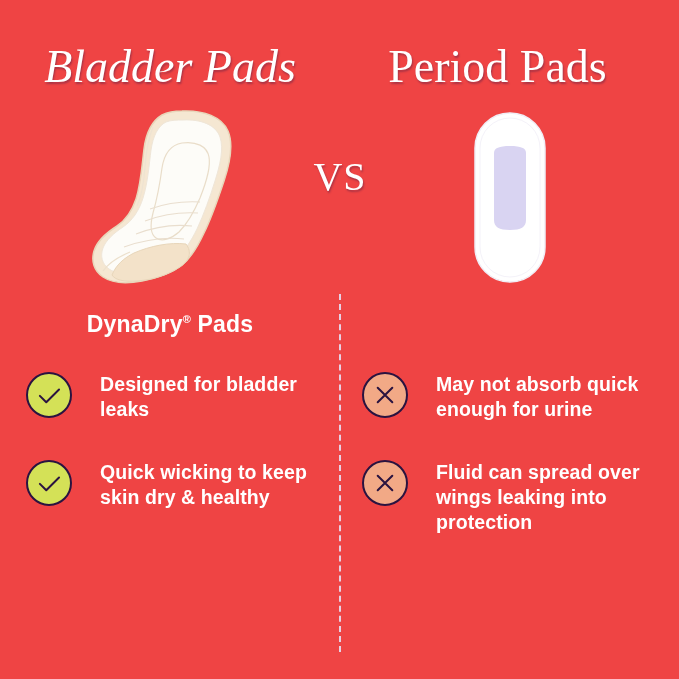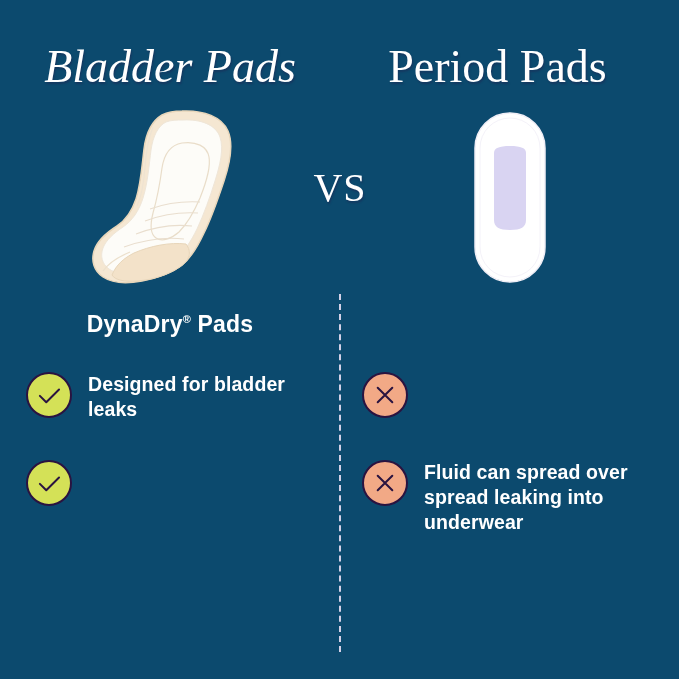--- a/index.html
+++ b/index.html
@@ -12,21 +12,21 @@
     height: 679px;
     overflow: hidden;
     font-family: "Liberation Sans", sans-serif;
     -webkit-font-smoothing: antialiased;
   }
 
   #infographic {
     position: relative;
     width: 679px;
     height: 679px;
-    background: #0c4a6e;
+    background: #ef4444;
   }
 
   
   .title-row {
     position: absolute;
     top: 36px;
     left: 0;
     width: 679px;
     height: 66px;
   }
@@ -51,21 +51,21 @@
     left: 328px;
     width: 339px;
     text-align: center;
     font-style: normal;
     font-weight: 400;
   }
 
   
   .vs-badge {
     position: absolute;
-    top: 164px;
+    top: 153px;
     left: 300px;
     width: 80px;
     text-align: center;
     font-family: "Liberation Serif", "DejaVu Serif", serif;
     font-size: 40px;
     font-weight: 400;
     color: #ffffff;
     letter-spacing: 1px;
     text-shadow: 1px 2px 2px rgba(40,20,70,0.35);
   }
@@ -144,20 +144,21 @@
     display: block;
   }
 
   .bullet-text {
     font-size: 19.5px;
     line-height: 25px;
     font-weight: 700;
     color: #ffffff;
     letter-spacing: 0.1px;
     padding-top: 2px;
+    margin-left: 12px;
   }
 </style>
 </head>
 <body>
 
 <div id="infographic">
 
   <div class="title-row">
     <div class="title title-left">Bladder Pads</div>
     <div class="title title-right">Period Pads</div>
@@ -253,40 +254,42 @@
       </span>
       <span class="bullet-text">Designed for bladder leaks</span>
     </div>
 
     <div class="bullet">
       <span class="bullet-icon check">
         <svg viewBox="0 0 46 46" aria-hidden="true">
           <path d="M13 24 L20 31 L34 17" fill="none" stroke="#2a1340" stroke-width="2.2" stroke-linecap="round" stroke-linejoin="round"></path>
         </svg>
       </span>
+      <span class="bullet-text">Quick wicking to keep skin dry &amp; healthy</span>
     </div>
 
 
   </div>
 
   <div class="bullets bullets-right">
 
 
     <div class="bullet">
       <span class="bullet-icon cross">
         <svg viewBox="0 0 46 46" aria-hidden="true">
           <path d="M15 15 L31 31 M31 15 L15 31" fill="none" stroke="#2a1340" stroke-width="2.2" stroke-linecap="round"></path>
         </svg>
       </span>
+      <span class="bullet-text">May not absorb quick enough for urine</span>
     </div>
 
     <div class="bullet">
       <span class="bullet-icon cross">
         <svg viewBox="0 0 46 46" aria-hidden="true">
           <path d="M15 15 L31 31 M31 15 L15 31" fill="none" stroke="#2a1340" stroke-width="2.2" stroke-linecap="round"></path>
         </svg>
       </span>
-      <span class="bullet-text">Fluid can spread over spread leaking into underwear</span>
+      <span class="bullet-text">Fluid can spread over wings leaking into protection</span>
     </div>
 
   </div>
 
 </div>
 
 </body></html>

